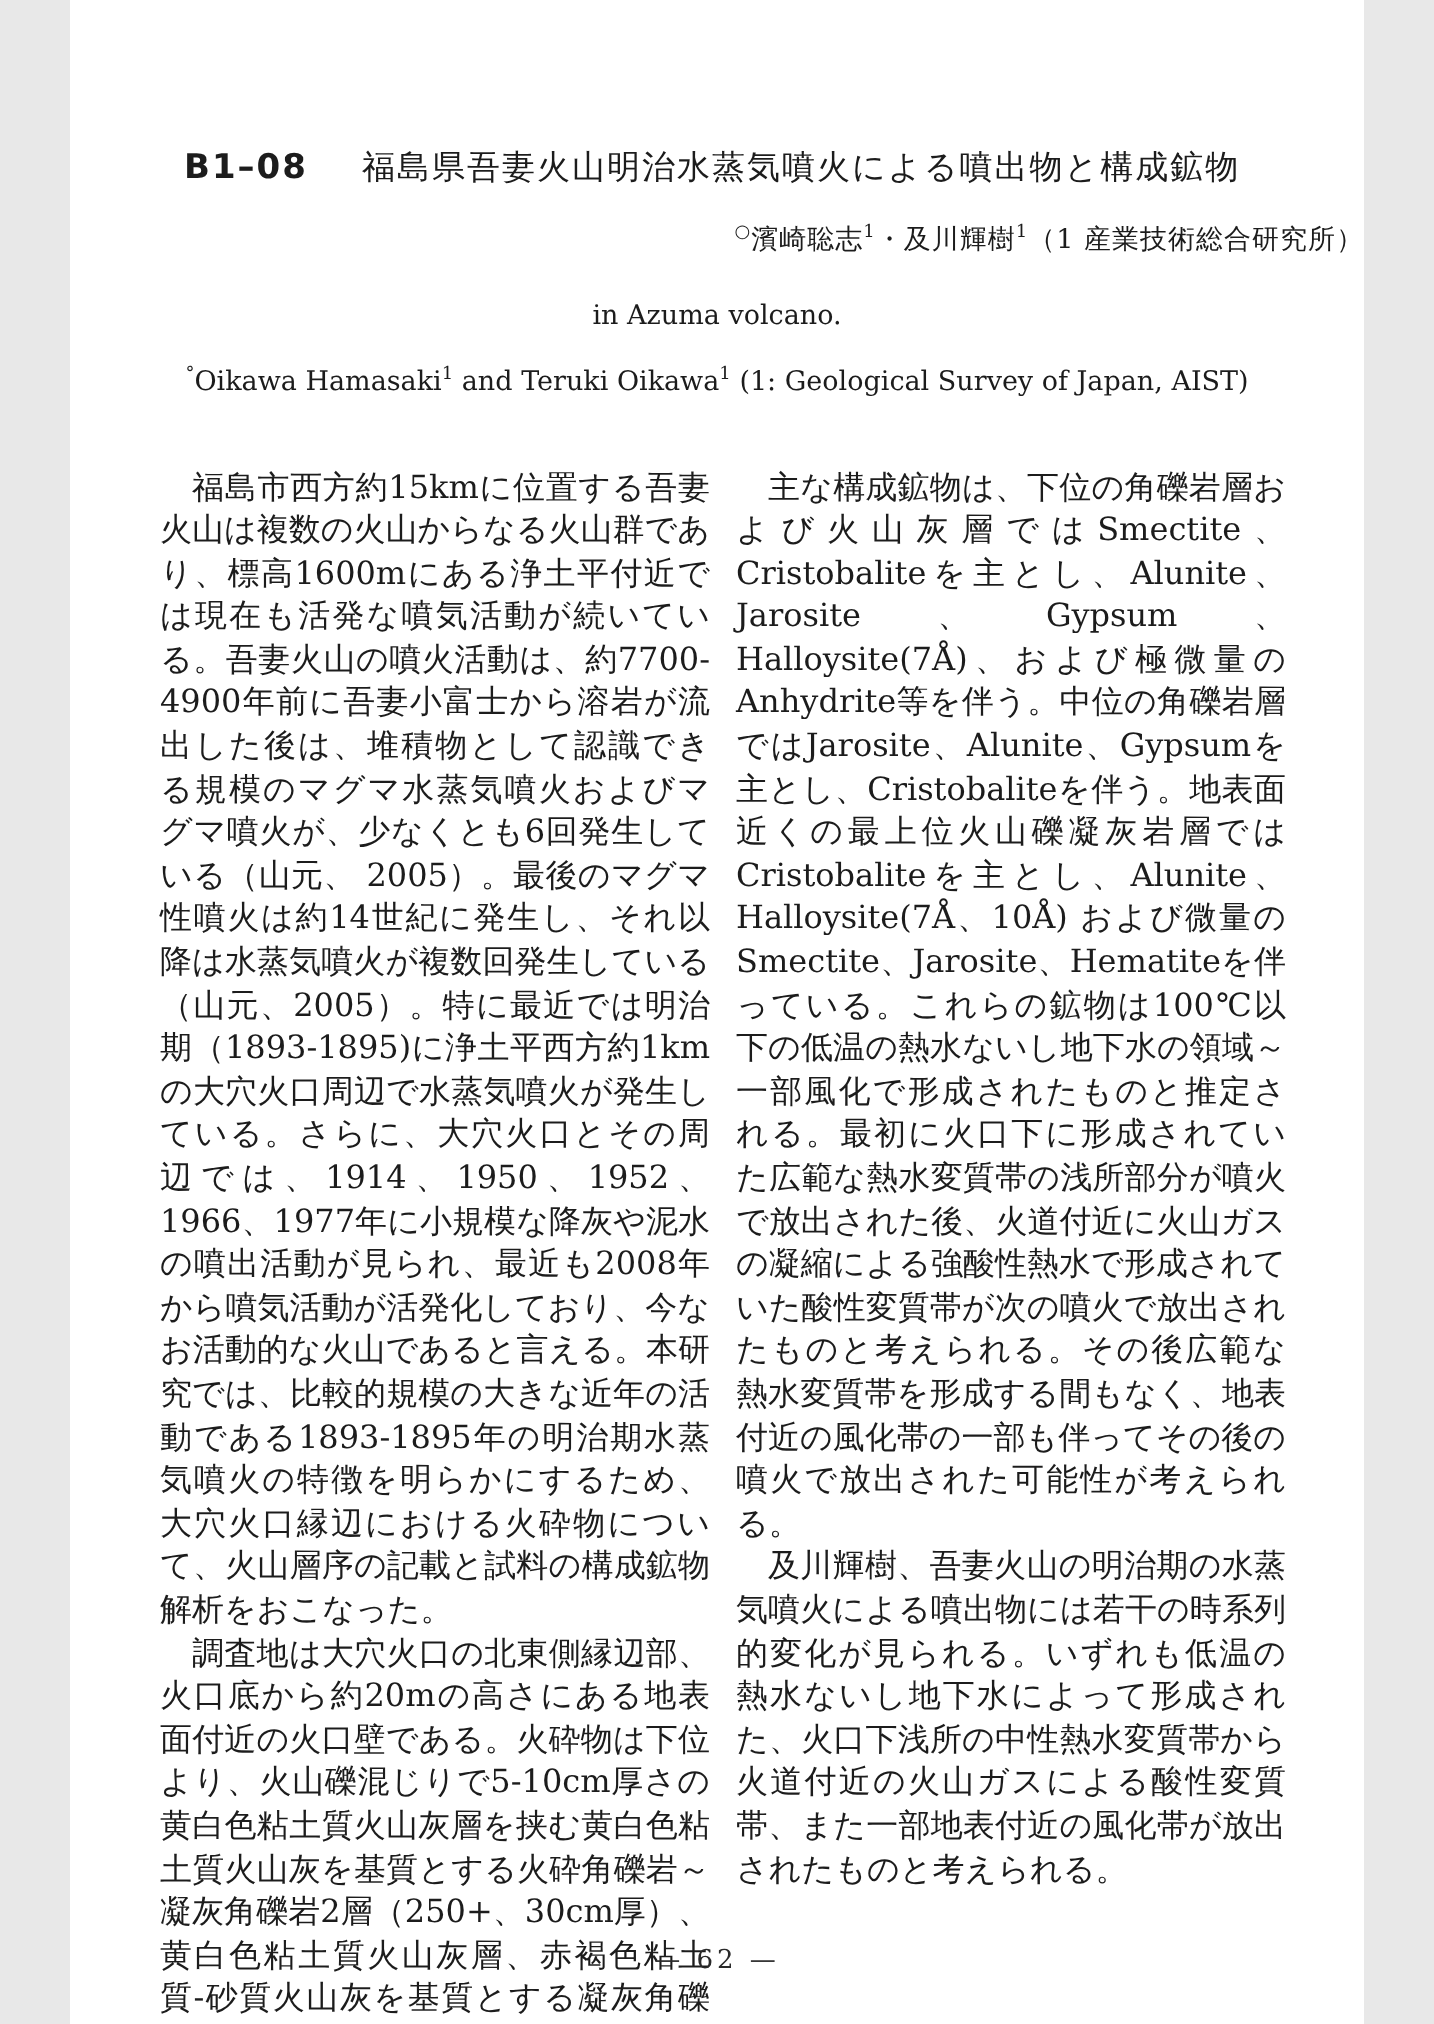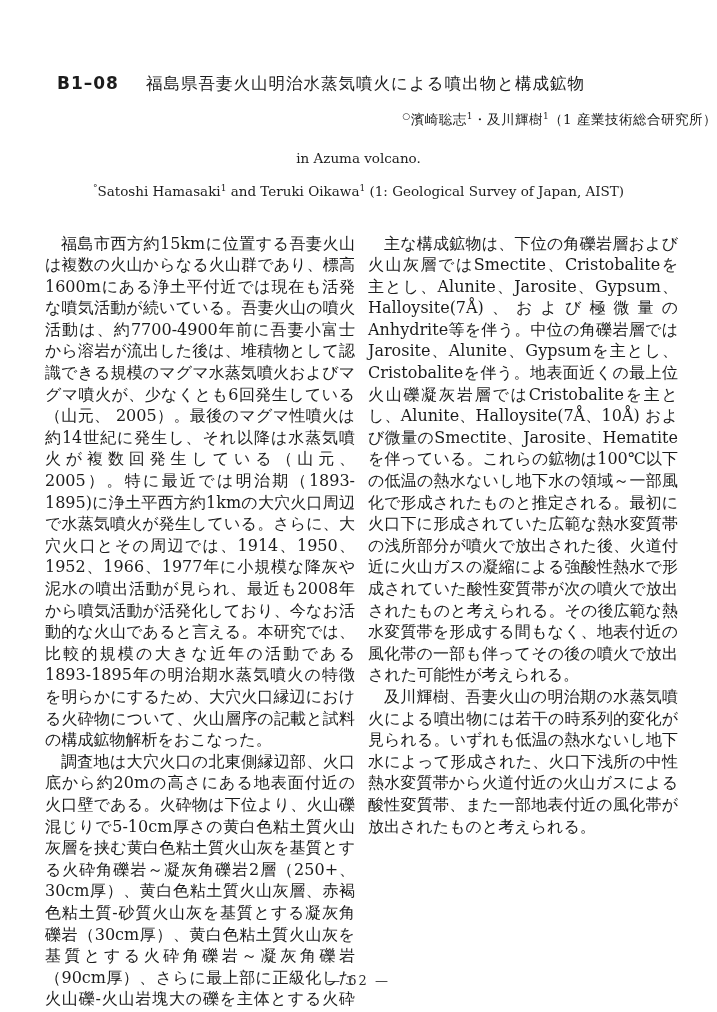--- a/index.html
+++ b/index.html
@@ -2,21 +2,21 @@
 <html><head>
 <meta charset="utf-8">
 <style>
   html, body {
     margin: 0;
     padding: 0;
     background: #e8e8e8;
   }
   .page {
     position: relative;
-    width: 717px;
+    width: 647px;
     height: 1012px;
     margin: 0 auto;
     background: #ffffff;
     color: #1c1c1c;
     font-family: "DejaVu Serif", "Liberation Serif", serif;
     overflow: hidden;
     box-sizing: border-box;
   }
   .header {
     padding-top: 73px;
@@ -105,21 +105,21 @@
 
     <div class="authors-jp">
       <span class="presenter-mark">○</span><span>濱崎聡志</span><sup>1</sup><span>・</span><span>及川輝樹</span><sup>1</sup><span>（1 産業技術総合研究所）</span>
     </div>
 
     <div class="en-title">
       <div>in Azuma volcano.</div>
     </div>
 
     <div class="authors-en">
-      <span class="presenter-mark">°</span><span>Satoshi Hamasaki</span><sup>1</sup><span> and </span><span>Teruki Oikawa</span><sup>1</sup><span> (1: Geological Survey of Japan, AIST)</span>
+      <span class="presenter-mark">°</span><span>Oikawa Hamasaki</span><sup>1</sup><span> and </span><span>Teruki Oikawa</span><sup>1</sup><span> (1: Geological Survey of Japan, AIST)</span>
     </div>
   </div>
 
   <div class="columns">
     <section class="col">
       <p>福島市西方約15kmに位置する吾妻火山は複数の火山からなる火山群であり、標高1600mにある浄土平付近では現在も活発な噴気活動が続いている。吾妻火山の噴火活動は、約7700-4900年前に吾妻小富士から溶岩が流出した後は、堆積物として認識できる規模のマグマ水蒸気噴火およびマグマ噴火が、少なくとも6回発生している（山元、 2005）。最後のマグマ性噴火は約14世紀に発生し、それ以降は水蒸気噴火が複数回発生している（山元、2005）。特に最近では明治期（1893-1895)に浄土平西方約1kmの大穴火口周辺で水蒸気噴火が発生している。さらに、大穴火口とその周辺では、1914、1950、1952、1966、1977年に小規模な降灰や泥水の噴出活動が見られ、最近も2008年から噴気活動が活発化しており、今なお活動的な火山であると言える。本研究では、比較的規模の大きな近年の活動である1893-1895年の明治期水蒸気噴火の特徴を明らかにするため、大穴火口縁辺における火砕物について、火山層序の記載と試料の構成鉱物解析をおこなった。</p>
       <p>調査地は大穴火口の北東側縁辺部、火口底から約20mの高さにある地表面付近の火口壁である。火砕物は下位より、火山礫混じりで5-10cm厚さの黄白色粘土質火山灰層を挟む黄白色粘土質火山灰を基質とする火砕角礫岩～凝灰角礫岩2層（250+、30cm厚）、黄白色粘土質火山灰層、赤褐色粘土質-砂質火山灰を基質とする凝灰角礫岩（30cm厚）、黄白色粘土質火山灰を基質とする火砕角礫岩～凝灰角礫岩（90cm厚）、さらに最上部に正級化した火山礫-火山岩塊大の礫を主体とする火砕岩塊層～火山礫凝灰岩層のセットが3層（10、6、17cm厚）重なる。</p>
     </section>
     <section class="col">
       <p>主な構成鉱物は、下位の角礫岩層および火山灰層ではSmectite、Cristobaliteを主とし、Alunite、Jarosite、Gypsum、Halloysite(7Å)、および極微量のAnhydrite等を伴う。中位の角礫岩層ではJarosite、Alunite、Gypsumを主とし、Cristobaliteを伴う。地表面近くの最上位火山礫凝灰岩層ではCristobaliteを主とし、Alunite、Halloysite(7Å、10Å) および微量のSmectite、Jarosite、Hematiteを伴っている。これらの鉱物は100℃以下の低温の熱水ないし地下水の領域～一部風化で形成されたものと推定される。最初に火口下に形成されていた広範な熱水変質帯の浅所部分が噴火で放出された後、火道付近に火山ガスの凝縮による強酸性熱水で形成されていた酸性変質帯が次の噴火で放出されたものと考えられる。その後広範な熱水変質帯を形成する間もなく、地表付近の風化帯の一部も伴ってその後の噴火で放出された可能性が考えられる。</p>

